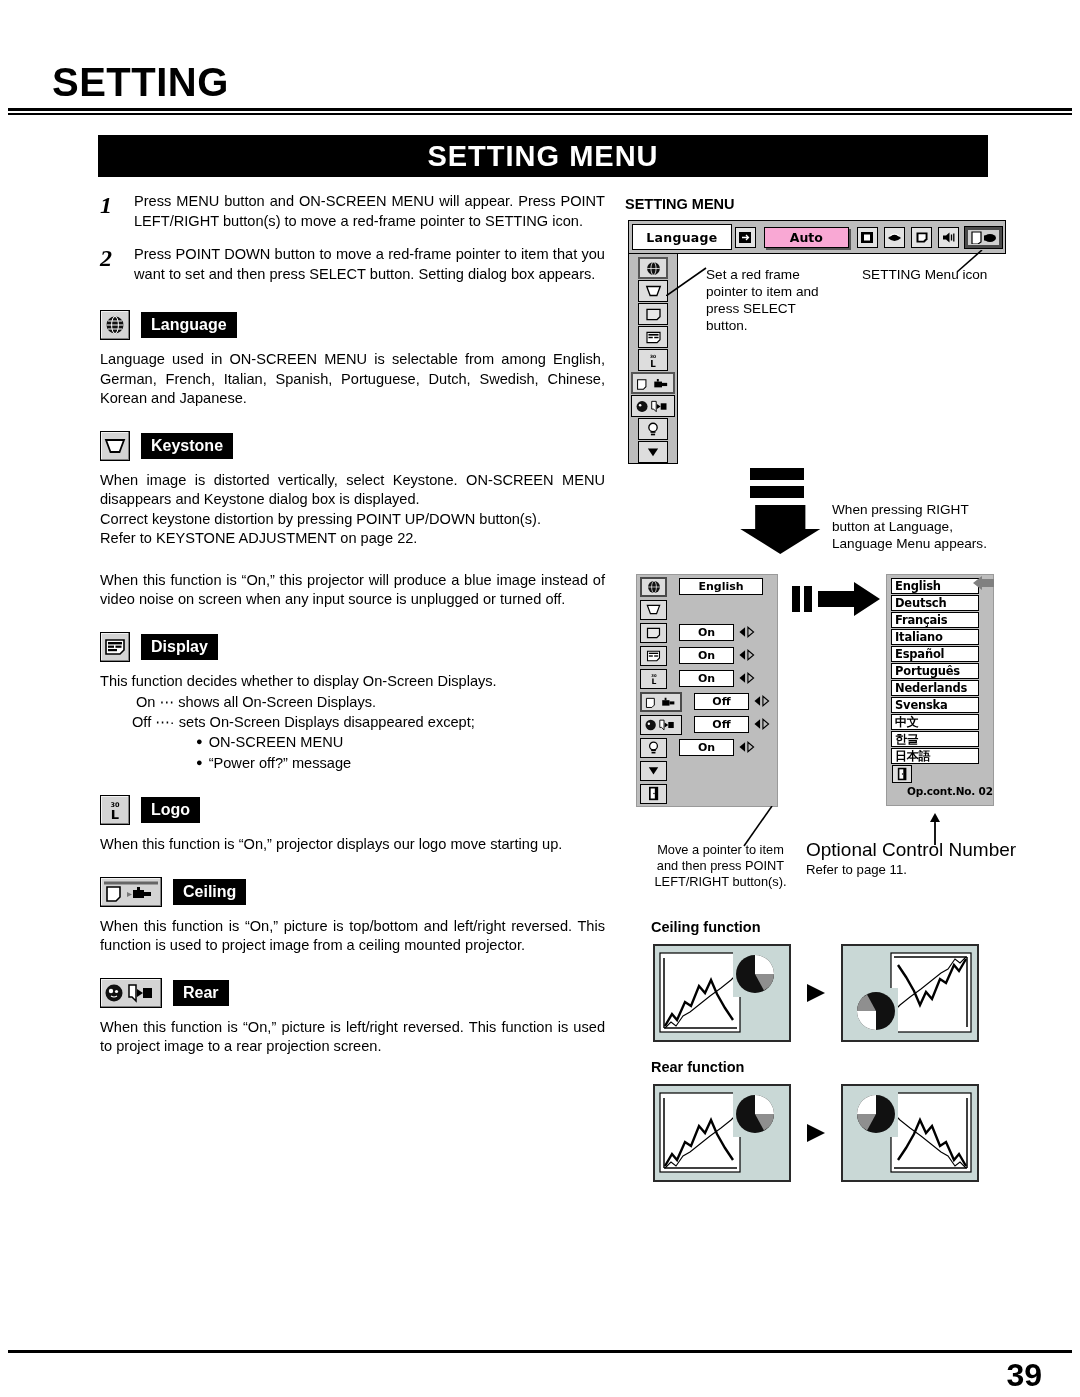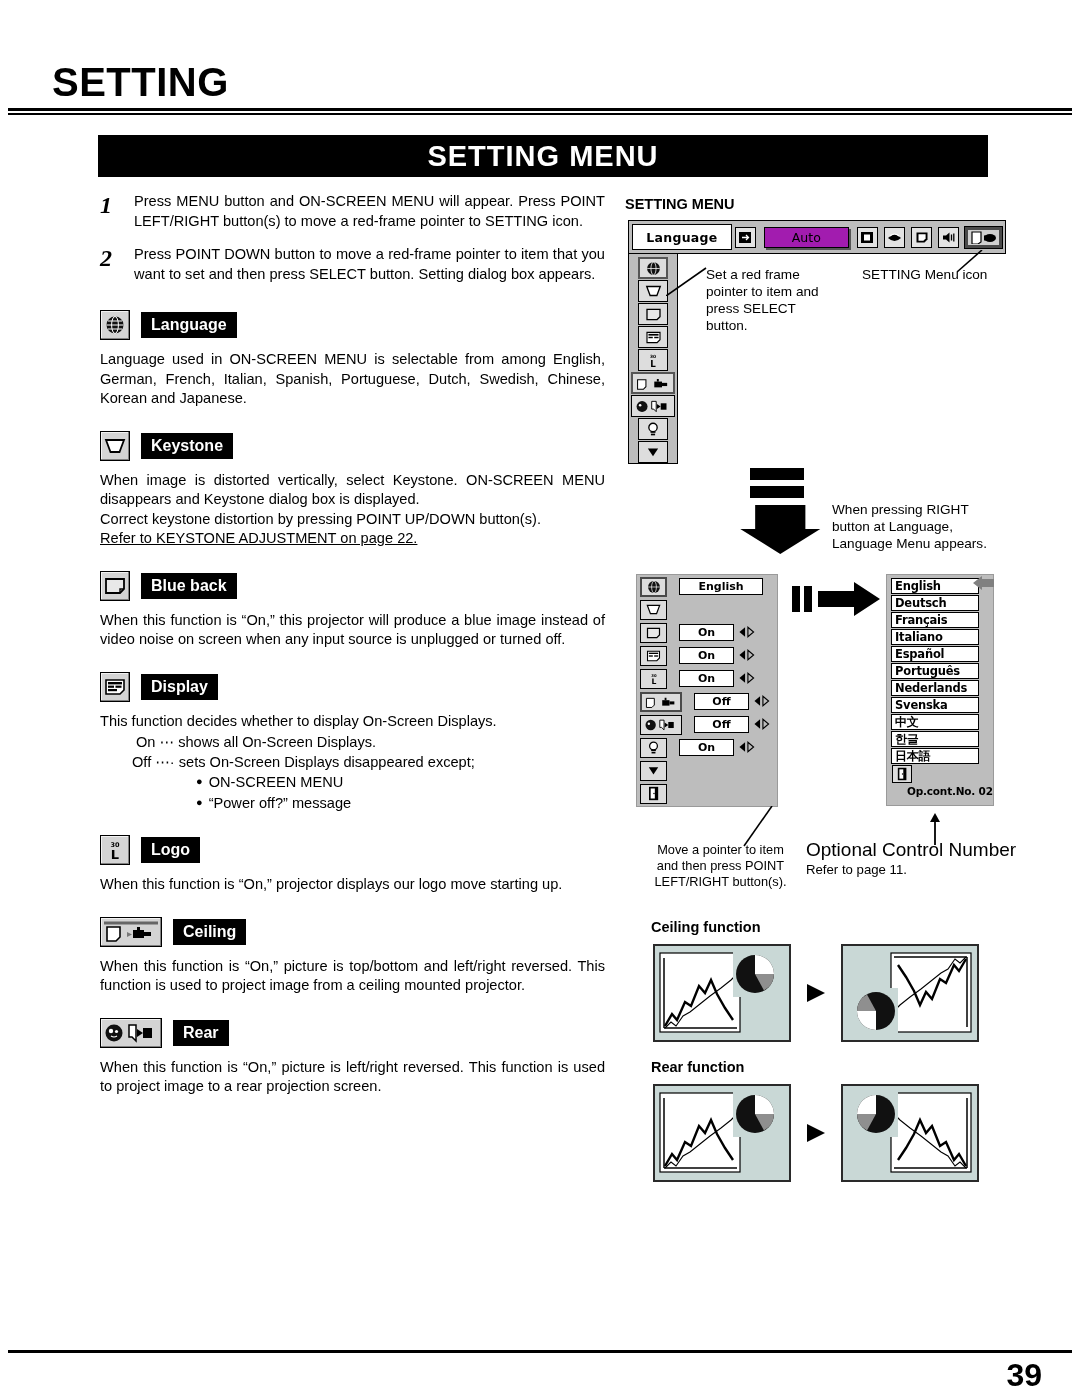--- a/index.html
+++ b/index.html
@@ -78,23 +78,23 @@
     box-sizing:border-box; display:flex; align-items:center;
   }
   .osd-lang-tab{
     width:104px; height:26px; margin-left:3px; background:#fff;
     border:1.5px solid #000; box-sizing:border-box;
     display:flex; align-items:center; justify-content:center;
     font-family:"DejaVu Sans", sans-serif;
     font-size:12.5px; font-weight:bold; letter-spacing:.3px;
   }
   .osd-auto{
-    width:88px; height:21px; background:#a21caf; border:1.5px solid #000;
+    width:88px; height:21px; background:#f9a8d4; border:1.5px solid #000;
     box-sizing:border-box; display:flex; align-items:center; justify-content:center;
-    font-family:"DejaVu Sans", sans-serif; font-size:12.5px; font-weight:normal;
+    font-family:"DejaVu Sans", sans-serif; font-size:12.5px; font-weight:bold;
     box-shadow:2px 2px 0 #555;
     margin:0 5px;
   }
   .bar-ic{
     width:22px; height:21px; background:#e3e3e3; border:1.5px solid #000;
     box-sizing:border-box; display:flex; align-items:center; justify-content:center;
     margin:0 3px;
   }
   .bar-ic.sel{
     width:38px; background:#d0d0d0; border:3px solid #4a4a4a;
@@ -212,33 +212,24 @@
       <div class="sec-head">
         <span class="chip chip-sq">
           <svg width="22" height="16" viewBox="0 0 22 16">
               <path d="M2 2 H20 L15.5 14 H6.5 Z" fill="#fff" stroke="#000" stroke-width="1.8"></path>
             </svg>
         </span>
         <span class="sec-label">Keystone</span>
       </div>
       <div class="sec-body">When image is distorted vertically, select Keystone.  ON-SCREEN MENU disappears and Keystone dialog box is displayed.</div>
       <div class="sec-body nj" style="margin-top:0;">Correct keystone distortion by pressing POINT UP/DOWN button(s).</div>
-      <div class="sec-body nj" style="margin-top:0;text-decoration:underline;">Refer to KEYSTONE ADJUSTMENT on page 22.</div>
+      <div class="sec-body nj" style="margin-top:0;">Refer to KEYSTONE ADJUSTMENT on page 22.</div>
     </div>
 
     <div class="sec" style="margin-top:22px;">
-      <div class="sec-head">
-        <span class="chip chip-sq">
-          <svg width="22" height="18" viewBox="0 0 22 18">
-              <path d="M2 2 H20 V12 L16 16 H2 Z" fill="#e8e8e8" stroke="#000" stroke-width="1.8"></path>
-              <path d="M16 16 V12 H20" fill="none" stroke="#000" stroke-width="1.4"></path>
-            </svg>
-        </span>
-        <span class="sec-label">Blue back</span>
-      </div>
       <div class="sec-body">When this function is “On,” this projector will produce a blue image instead of video noise on screen when any input source is unplugged or turned off.</div>
     </div>
 
     <div class="sec" style="margin-top:22px;">
       <div class="sec-head">
         <span class="chip chip-sq">
           <svg width="22" height="18" viewBox="0 0 22 18">
               <path d="M2 2 H20 V12 L16 16 H2 Z" fill="#fff" stroke="#000" stroke-width="1.6"></path>
               <rect x="4" y="4" width="14" height="2.4" fill="#000"></rect>
               <rect x="4" y="7.6" width="6" height="2.2" fill="#000"></rect>

